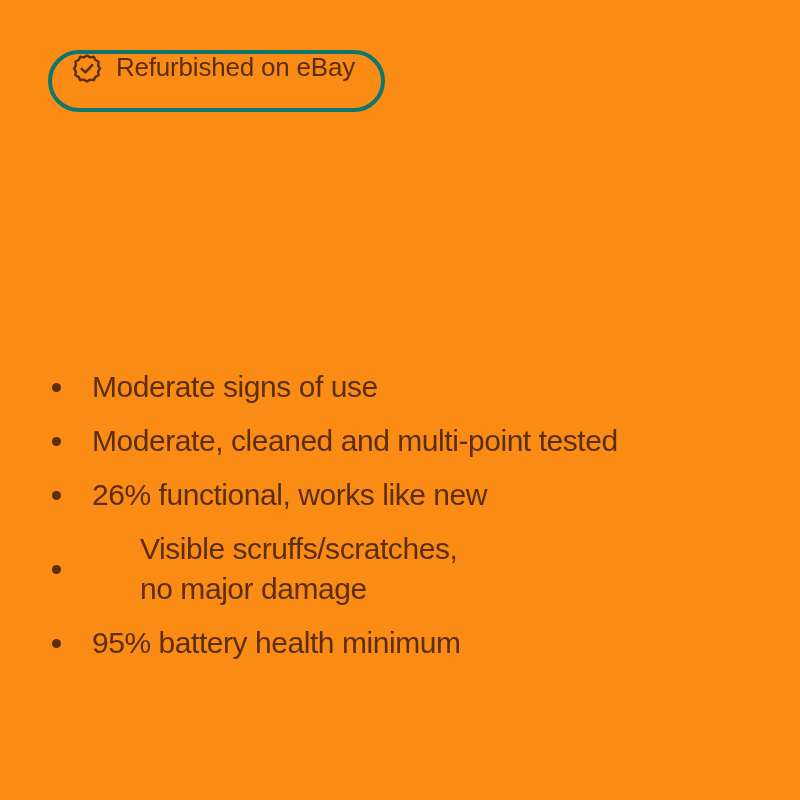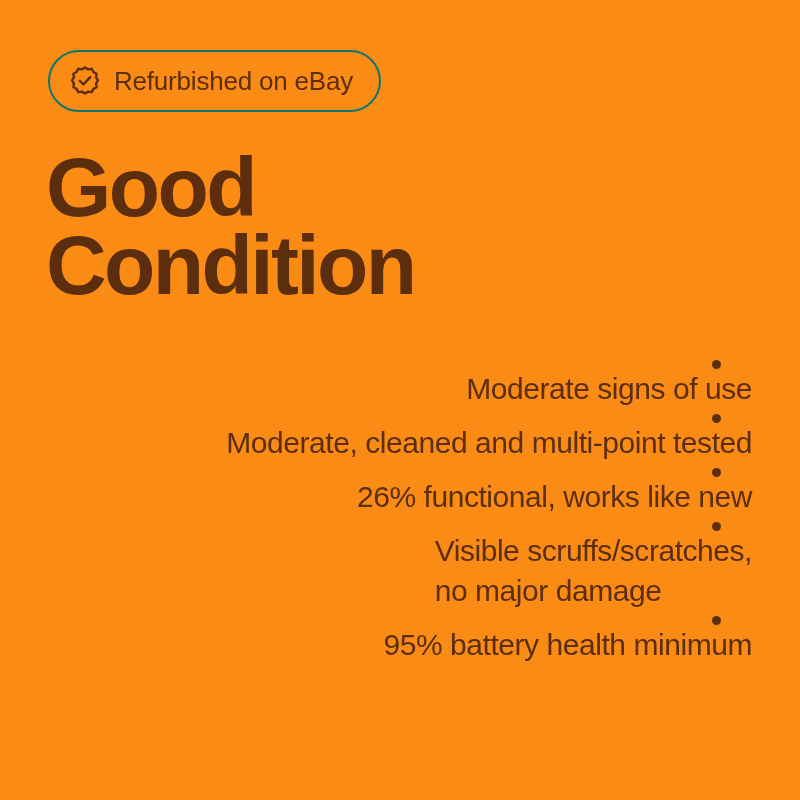--- a/index.html
+++ b/index.html
@@ -23,24 +23,24 @@
     box-sizing: border-box;
   }
 
   
   .badge-pill {
     position: absolute;
     left: 48px;
     top: 50px;
     height: 62px;
     display: flex;
-    align-items: center;
+    align-items: flex-start;
     gap: 14px;
     padding: 0 26px 0 20px;
-    border: 2px solid #0f766e;
+    border: 4px solid #0f766e;
     border-radius: 999px;
     box-sizing: border-box;
   }
   .badge-icon {
     width: 30px;
     height: 30px;
     flex: 0 0 30px;
     display: block;
   }
   .badge-icon svg { display: block; width: 30px; height: 30px; }
@@ -72,26 +72,25 @@
     position: absolute;
     left: 52px;
     top: 360px;
     width: 700px;
     margin: 0;
     padding: 0;
     list-style: none;
   }
   .feature-item {
     display: flex;
-    align-items: flex-end;
+    align-items: center;
     min-height: 54px;
     margin-bottom: 0px;
-    flex-direction: column;
   }
-  .feature-item.two-line { min-height: 94px; }
+  .feature-item.two-line { min-height: 94px; gap: 48px; }
   .bullet-dot {
     flex: 0 0 9px;
     width: 9px;
     height: 9px;
     border-radius: 50%;
     background: #5C2E0E;
     margin-right: 31px;
   }
   .feature-text {
     font-size: 30px;
@@ -110,24 +109,20 @@
   <div class="badge-pill">
     <span class="badge-icon">
       <svg viewBox="0 0 32 32" xmlns="http://www.w3.org/2000/svg" aria-hidden="true">
         <path d="M16 1.6 L19.35 3.6 L23.2 3.0 L25.0 6.45 L28.4 8.25 L27.8 12.1 L29.8 15.45 L27.8 18.8 L28.4 22.65 L25.0 24.45 L23.2 27.9 L19.35 27.3 L16 29.3 L12.65 27.3 L8.8 27.9 L7.0 24.45 L3.6 22.65 L4.2 18.8 L2.2 15.45 L4.2 12.1 L3.6 8.25 L7.0 6.45 L8.8 3.0 L12.65 3.6 Z" fill="none" stroke="#5C2E0E" stroke-width="2.6" stroke-linejoin="round"></path>
         <path d="M10.4 15.9 L14.3 19.6 L21.6 11.9" fill="none" stroke="#5C2E0E" stroke-width="2.6" stroke-linecap="round" stroke-linejoin="round"></path>
       </svg>
     </span>
     <span class="badge-label">Refurbished on eBay</span>
   </div>
 
-  <h1 class="heading">
-    <span class="hl">Good</span>
-    <span class="hl">Condition</span>
-  </h1>
 
   <ul class="feature-list">
     <li class="feature-item">
       <span class="bullet-dot"></span>
       <span class="feature-text">Moderate signs of use</span>
     </li>
     <li class="feature-item">
       <span class="bullet-dot"></span>
       <span class="feature-text">Moderate, cleaned and multi-point tested</span>
     </li>

